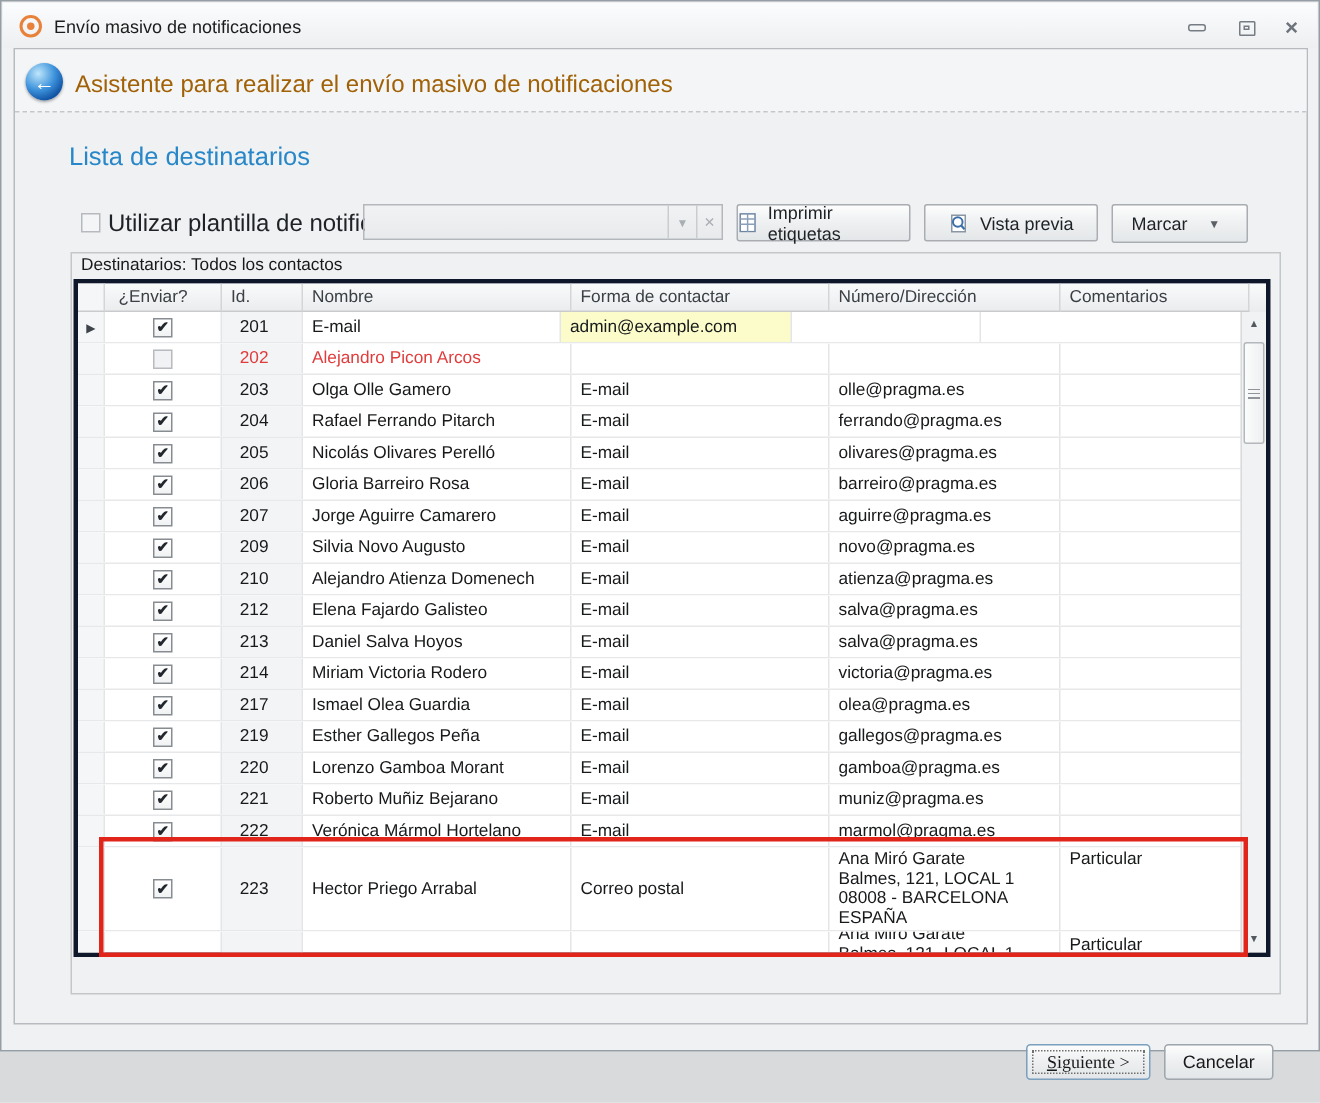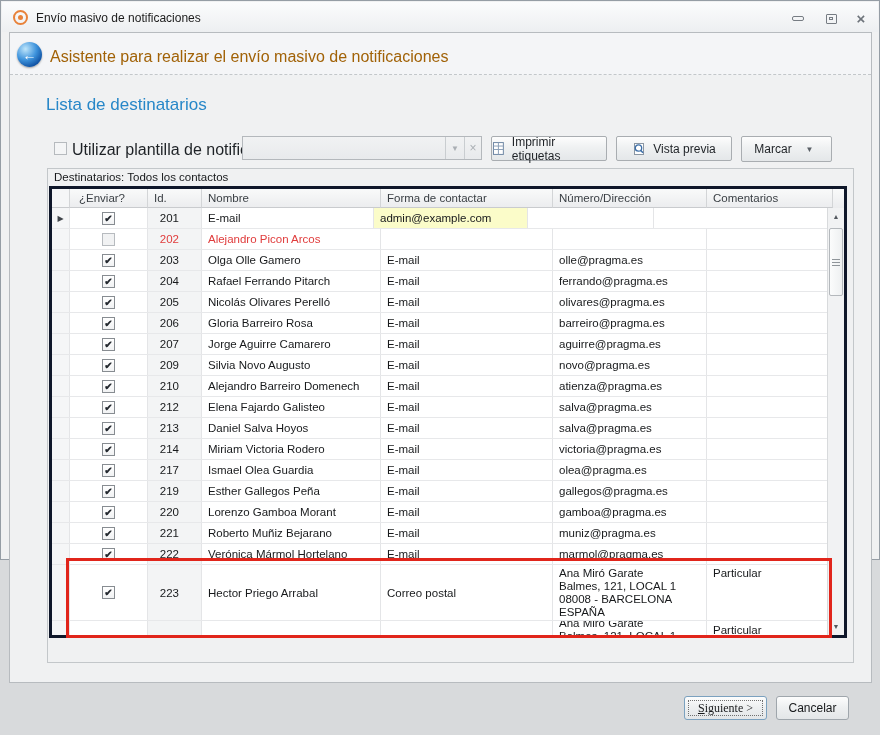--- a/index.html
+++ b/index.html
@@ -1,17 +1,17 @@
 <!DOCTYPE html>
 <html><head>
 <meta charset="utf-8">
 <style>
   * { box-sizing: border-box; margin: 0; padding: 0; }
   html,body { width:880px; height:735px; font-family:"Liberation Sans",sans-serif; background:#d8dadc; }
-  #win { position:absolute; left:0; top:0; width:880px; height:560px; background:#f0f1f2; border:1px solid #959da5; }
+  #win { position:absolute; left:0; top:0; width:880px; height:701px; background:#f0f1f2; border:1px solid #959da5; }
 
   
   #titlebar { position:absolute; left:1px; right:1px; top:1px; height:30px; background:linear-gradient(#fbfcfd,#edeff1); }
   #title-icon { position:absolute; left:11px; top:8px; width:15px; height:15px; border:2px solid #e8823a; border-radius:50%; display:flex; align-items:center; justify-content:center; }
   #title-icon::after { content:''; width:5px; height:5px; border-radius:50%; background:#e8823a; }
   #title-text { position:absolute; left:34px; top:9px; font-size:12px; color:#1c1c1c; }
   .winbtn { position:absolute; top:9px; width:20px; height:15px; display:flex; align-items:center; justify-content:center; color:#6e747b; }
   #btn-min { left:786px; } #btn-min span { width:12px; height:5px; border:1px solid #767c83; border-radius:2px; }
   #btn-max { left:819px; } #btn-max span { width:11px; height:10px; border:1px solid #767c83; border-radius:1px; display:flex; align-items:center; justify-content:center; }
   #btn-max span i { display:block; width:4px; height:3px; border:1px solid #767c83; }
@@ -259,21 +259,21 @@
               <div class="cell c-for">E-mail</div>
               <div class="cell c-num">novo@pragma.es</div>
               <div class="cell c-com"></div>
             </div>
             <div class="grid-row">
               <div class="cell c-ind"></div>
               <div class="cell c-env">
                 <span class="cb on">✔</span>
               </div>
               <div class="cell c-id">210</div>
-              <div class="cell c-nom">Alejandro Barreiro Domenech</div>
+              <div class="cell c-nom">Alejandro Atienza Domenech</div>
               <div class="cell c-for">E-mail</div>
               <div class="cell c-num">atienza@pragma.es</div>
               <div class="cell c-com"></div>
             </div>
             <div class="grid-row">
               <div class="cell c-ind"></div>
               <div class="cell c-env">
                 <span class="cb on">✔</span>
               </div>
               <div class="cell c-id">212</div>

